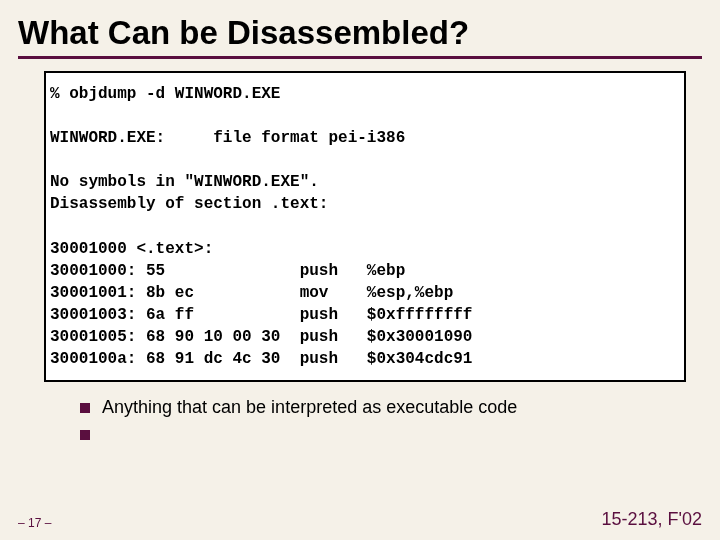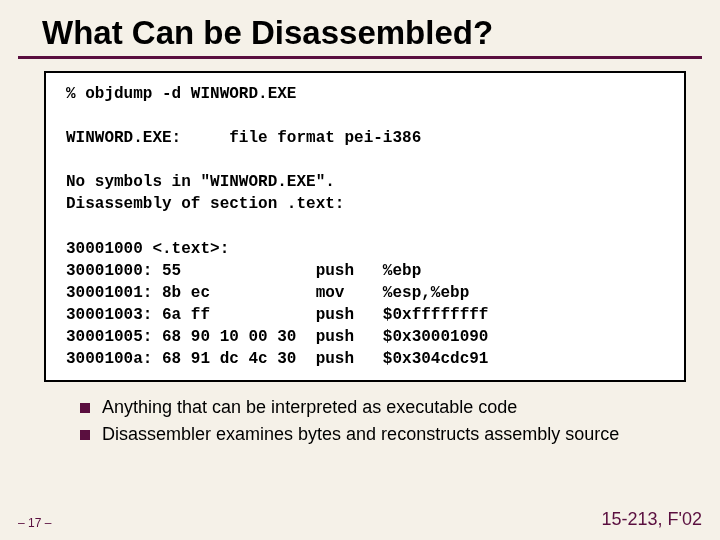--- a/index.html
+++ b/index.html
@@ -15,32 +15,32 @@
   .slide {
     width: 720px;
     height: 540px;
     position: relative;
     box-sizing: border-box;
   }
   .title {
     font-size: 33px;
     font-weight: bold;
     color: #000;
-    padding: 14px 0 4px 42px;
+    padding: 14px 0 4px 18px;
   }
   .underline {
     height: 3px;
     background: #5a0f3f;
     margin: 0 18px 12px 18px;
   }
   .codebox {
     margin: 0 34px 14px 44px;
     border: 2px solid #000;
     background: #fff;
-    padding: 10px 12px 10px 20px;
+    padding: 10px 12px 10px 4px;
     font-family: "Courier New", Courier, monospace;
     font-size: 16px;
     font-weight: bold;
     line-height: 1.38;
     color: #000;
     white-space: pre;
   }
   .bullets {
     margin: 0 30px 0 80px;
   }
@@ -100,20 +100,19 @@
 <span>30001005: 68 90 10 00 30  push   $0x30001090</span>
 <span>3000100a: 68 91 dc 4c 30  push   $0x304cdc91</span></div>
 
   <div class="bullets">
     <div class="bullet-row">
       <div class="bullet-sq"></div>
       <div class="bullet-text">Anything that can be interpreted as executable code</div>
     </div>
     <div class="bullet-row">
       <div class="bullet-sq"></div>
-      <div class="bullet-text">Disassembler examines bytes and reconstructs assembly source</div>
     </div>
   </div>
 
   <div class="footer-left">– 17 –</div>
   <div class="footer-right">15-213, F'02</div>
 
 </div>
 
 </body></html>

